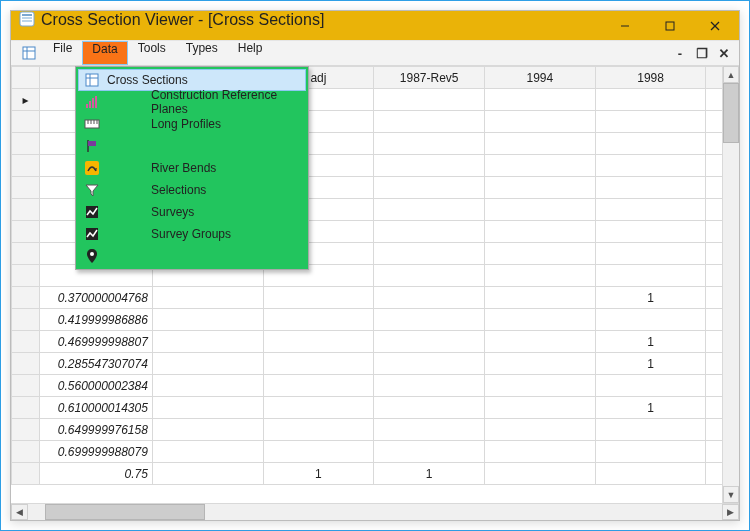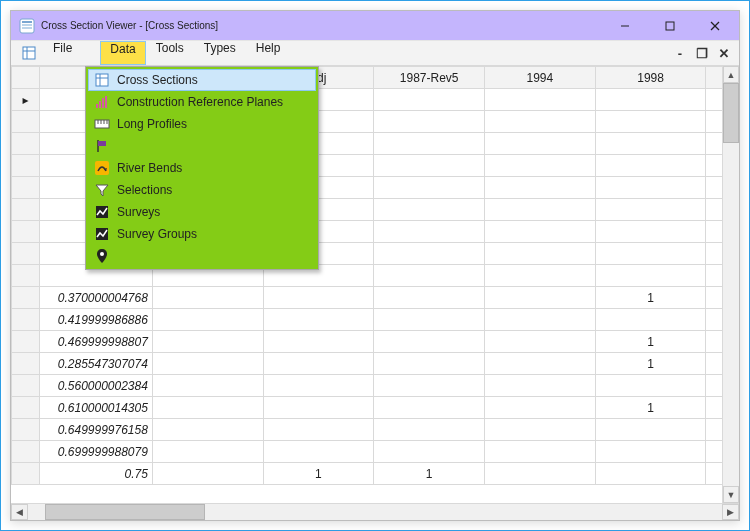--- a/index.html
+++ b/index.html
@@ -24,25 +24,24 @@
     background: #fff;
     border: 1px solid #bcbcbc;
     box-shadow: 0 2px 10px rgba(0,0,0,0.15);
     overflow: hidden;
   }
 
   
   .titlebar {
     height: 30px;
     display: flex;
-    align-items: center;
     padding: 0 2px 0 8px;
-    background: #c4b5fd;
+    background: #eab308;
     border-bottom: 1px solid #e5e5e5;
-    font-size: 10px;
+    font-size: 16px;
     color: #222;
   }
   .titlebar .app-icon { width: 16px; height: 16px; margin-right: 6px; display:flex; align-items:center; justify-content:center; }
   .titlebar .title { flex: 1; }
   .winbtns { display: flex; height: 100%; }
   .winbtn { width: 45px; display:flex; align-items:center; justify-content:center; font-size: 11px; }
   .winbtn svg { width: 10px; height: 10px; }
 
   
   .menubar {
@@ -51,52 +50,52 @@
     align-items: stretch;
     background: #f3f3f3;
     border-bottom: 1px solid #d9d9d9;
     font-size: 12px;
     color: #222;
     padding-left: 4px;
     position: relative;
   }
   .menubar .mdi-icon { display:flex; align-items:center; padding: 0 6px; }
   .menubar .menuitem { display:flex; padding: 0 10px; }
-  .menubar .menuitem.active { background: #fde047; border: 1px solid #8cc8f0; padding: 0 9px; margin-left: 18px; }
+  .menubar .menuitem.active { background: #f97316; border: 1px solid #8cc8f0; padding: 0 9px; }
   .menubar .mdibtns { margin-left:auto; display:flex; align-items:center; gap:4px; padding-right:6px; }
   .menubar .mdibtn { width:18px; height:16px; display:flex; align-items:center; justify-content:center; font-size:13px; font-weight:bold; color:#333; cursor:default;}
 
   
   .dropdown {
     position: absolute;
     top: 25px;
-    left: 74px;
+    left: 64px;
     width: 234px;
-    background: #84cc16;
+    background: #22c55e;
     border: 1px solid #a8a8a8;
     box-shadow: 2px 3px 4px rgba(0,0,0,0.25);
     z-index: 50;
     padding: 2px;
   }
   .dd-item {
     display: flex;
     align-items: center;
     height: 22px;
     font-size: 12px;
     color: #222;
     padding-right: 14px;
   }
   .dd-item .dd-icon { width: 26px; display:flex; align-items:center; justify-content:center; }
   .dd-item .dd-label { flex:1; padding-left: 2px; }
   .dd-item.highlight {
     background: #cde7fa;
     border: 1px solid #8cc8f0;
     height: 22px;
   }
-  .dd-item.nonhl { border: 1px solid transparent; }
+  .dd-item.nonhl { border: 1px solid transparent; gap: 44px; }
 
   
   .client {
     flex: 1;
     display: flex;
     flex-direction: column;
     overflow: hidden;
     position: relative;
   }
 

